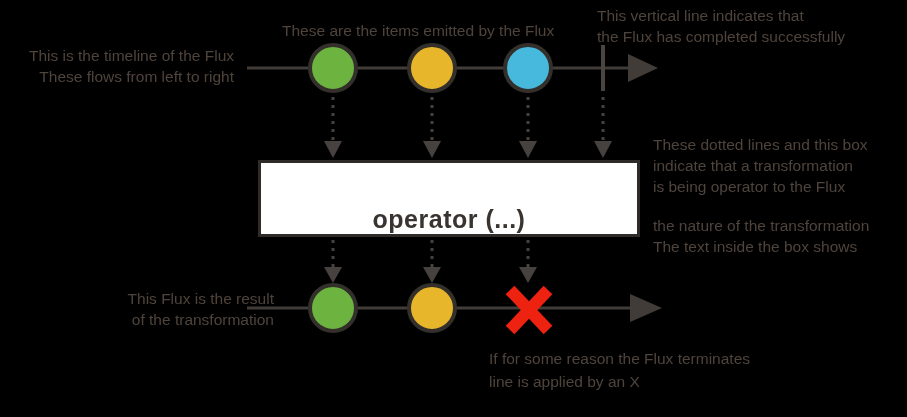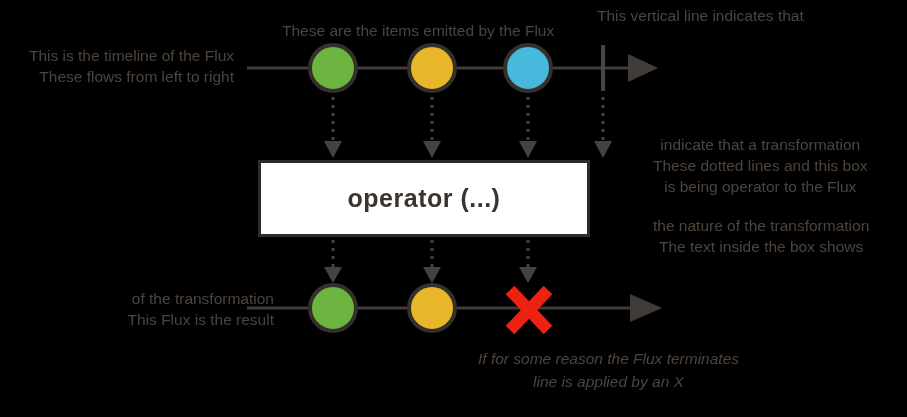--- a/index.html
+++ b/index.html
@@ -19,38 +19,38 @@
   }
   html,body{margin:0;padding:0;background:#000;}
   .stage{
     position:relative;width:907px;height:417px;overflow:hidden;
     background:var(--background);
     font-family:"Liberation Sans",sans-serif;
   }
   .stage svg{position:absolute;left:0;top:0;}
   .note{
     position:absolute;color:var(--annotation-text);
-    font-size:15.5px;line-height:21px;white-space:nowrap;text-align:center;
+    font-size:15.5px;line-height:21px;white-space:nowrap;
   }
   .note.center{text-align:right;}
   .tl{stroke:var(--line);stroke-width:3;}
   .ah{fill:var(--line);}
   .compl{stroke:var(--completion-line);stroke-width:4;}
   .dot{stroke:var(--dotted-line);stroke-width:3;stroke-dasharray:3 5;}
   .dah{fill:var(--dotted-line);}
   .marble{stroke:var(--marble-border);stroke-width:4;}
   .marble.green{fill:var(--marble-green);}
   .marble.amber{fill:var(--marble-amber);}
   .marble.blue{fill:var(--marble-blue);}
   .xmark{stroke:var(--error-x);stroke-width:12;stroke-linecap:butt;}
   .op-box{
-    position:absolute;left:258px;top:160px;width:332px;height:77px;
+    position:absolute;left:258px;top:160px;width:382px;height:77px;
     box-sizing:border-box;background:var(--box-background);
     border:3px solid var(--box-border);
-    display:flex;align-items:center;justify-content:center;
+    display:flex;align-items:flex-end;justify-content:center;
   }
   .op-box span{font-weight:bold;font-size:25px;color:var(--box-text);letter-spacing:0.5px;}
 </style>
 </head>
 <body>
 
 <div class="stage">
 
   <svg width="907" height="417" viewBox="0 0 907 417">
 
@@ -93,36 +93,37 @@
     <div>This is the timeline of the Flux</div>
     <div>These flows from left to right</div>
   </div>
 
   <div class="note" style="left:282px;top:20px;">
     <div>These are the items emitted by the Flux</div>
   </div>
 
   <div class="note" style="left:597px;top:5px;">
     <div>This vertical line indicates that</div>
+    <div>the Flux has completed successfully</div>
   </div>
 
   <div class="note" style="left:653px;top:134px;">
+    <div>These dotted lines and this box</div>
     <div>indicate that a transformation</div>
-    <div>These dotted lines and this box</div>
     <div>is being operator to the Flux</div>
   </div>
 
   <div class="note" style="left:653px;top:215px;">
     <div>the nature of the transformation</div>
     <div>The text inside the box shows</div>
   </div>
 
   <div class="note center" style="left:24px;top:288px;width:250px;">
+    <div>This Flux is the result</div>
     <div>of the transformation</div>
-    <div>This Flux is the result</div>
   </div>
 
-  <div class="note" style="left:478px;top:347px;line-height:23px;font-style:italic;">
+  <div class="note" style="left:489px;top:347px;line-height:23px;">
     <div>If for some reason the Flux terminates</div>
     <div>line is applied by an X</div>
   </div>
 
 </div>
 
 </body></html>

